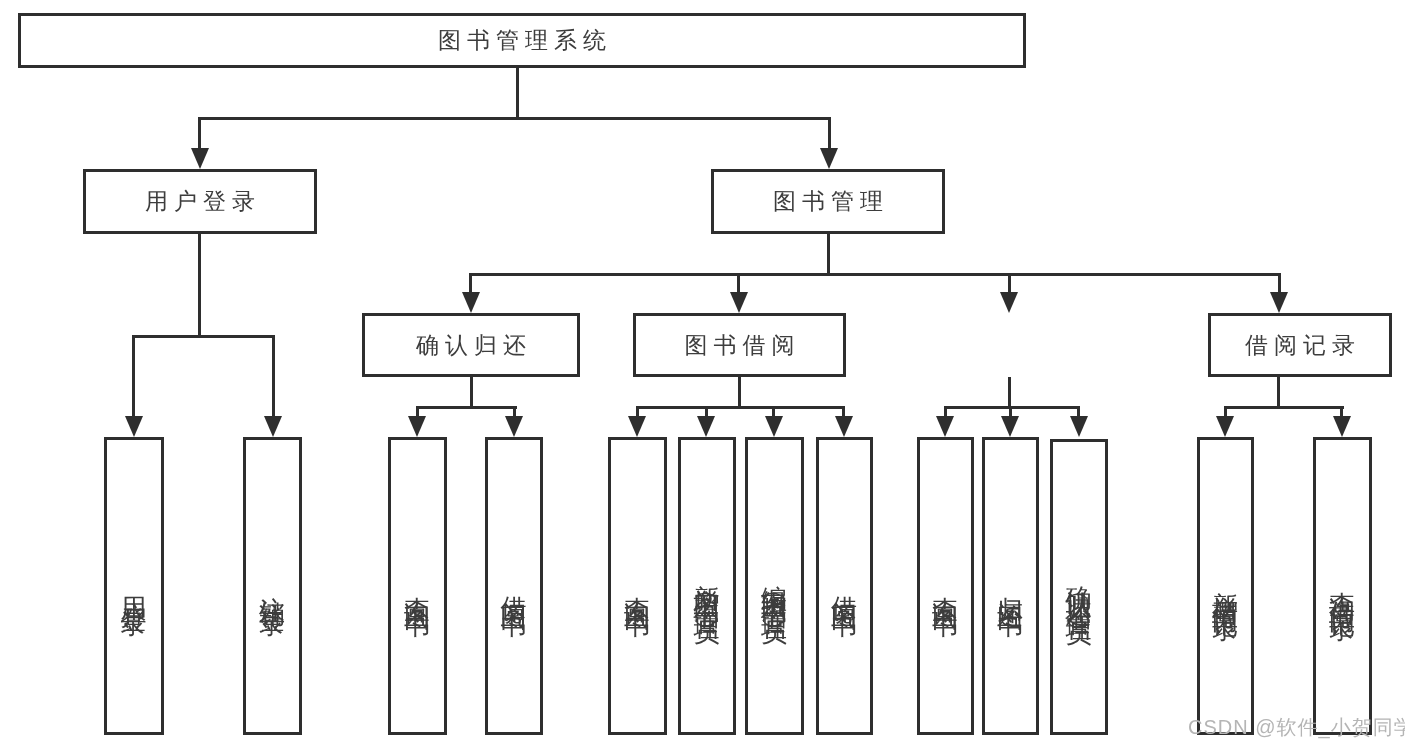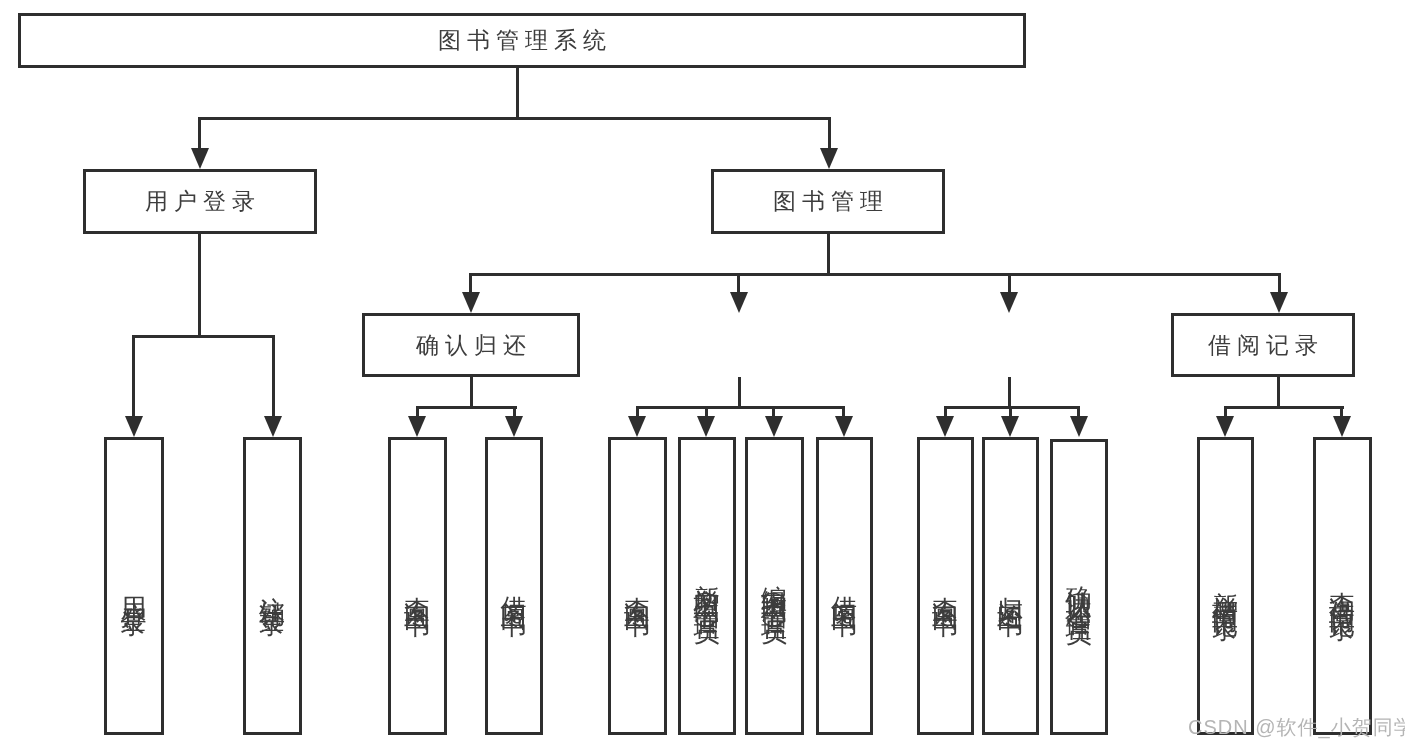--- a/index.html
+++ b/index.html
@@ -125,21 +125,22 @@
   <span class="line" style="left:1340px; top:406px; width:3px; height:11px;"></span>
   <span class="arrow" style="left:1216px; top:416px;"></span>
   <span class="arrow" style="left:1333px; top:416px;"></span>
 
   <div class="box hbox" style="left:18px; top:13px; width:1008px; height:55px;">图书管理系统</div>
 
   <div class="box hbox" style="left:83px; top:169px; width:234px; height:65px;">用户登录</div>
   <div class="box hbox" style="left:711px; top:169px; width:234px; height:65px;">图书管理</div>
 
   <div class="box hbox" style="left:362px; top:313px; width:218px; height:64px;">确认归还</div>
-  <div class="box hbox" style="left:1171px; top:313px; width:184px; height:64px;">借阅记录</div>
+  <div class="box hbox" style="left:633px; top:313px; width:213px; height:64px;">图书借阅</div>
+  <div class="box hbox" style="left:1208px; top:313px; width:184px; height:64px;">借阅记录</div>
 
   <div class="box vbox" style="left:104px; top:437px; width:60px; height:298px;">用户登录</div>
   <div class="box vbox" style="left:243px; top:437px; width:59px; height:298px;">注销登录</div>
 
   <div class="box vbox" style="left:388px; top:437px; width:59px; height:298px;">查询图书</div>
   <div class="box vbox" style="left:485px; top:437px; width:58px; height:298px;">借阅图书</div>
 
   <div class="box vbox" style="left:608px; top:437px; width:59px; height:298px;">查询图书</div>
   <div class="box vbox" style="left:678px; top:437px; width:58px; height:298px;">新增图书（管理员）</div>
   <div class="box vbox" style="left:745px; top:437px; width:59px; height:298px;">编辑图书（管理员）</div>

